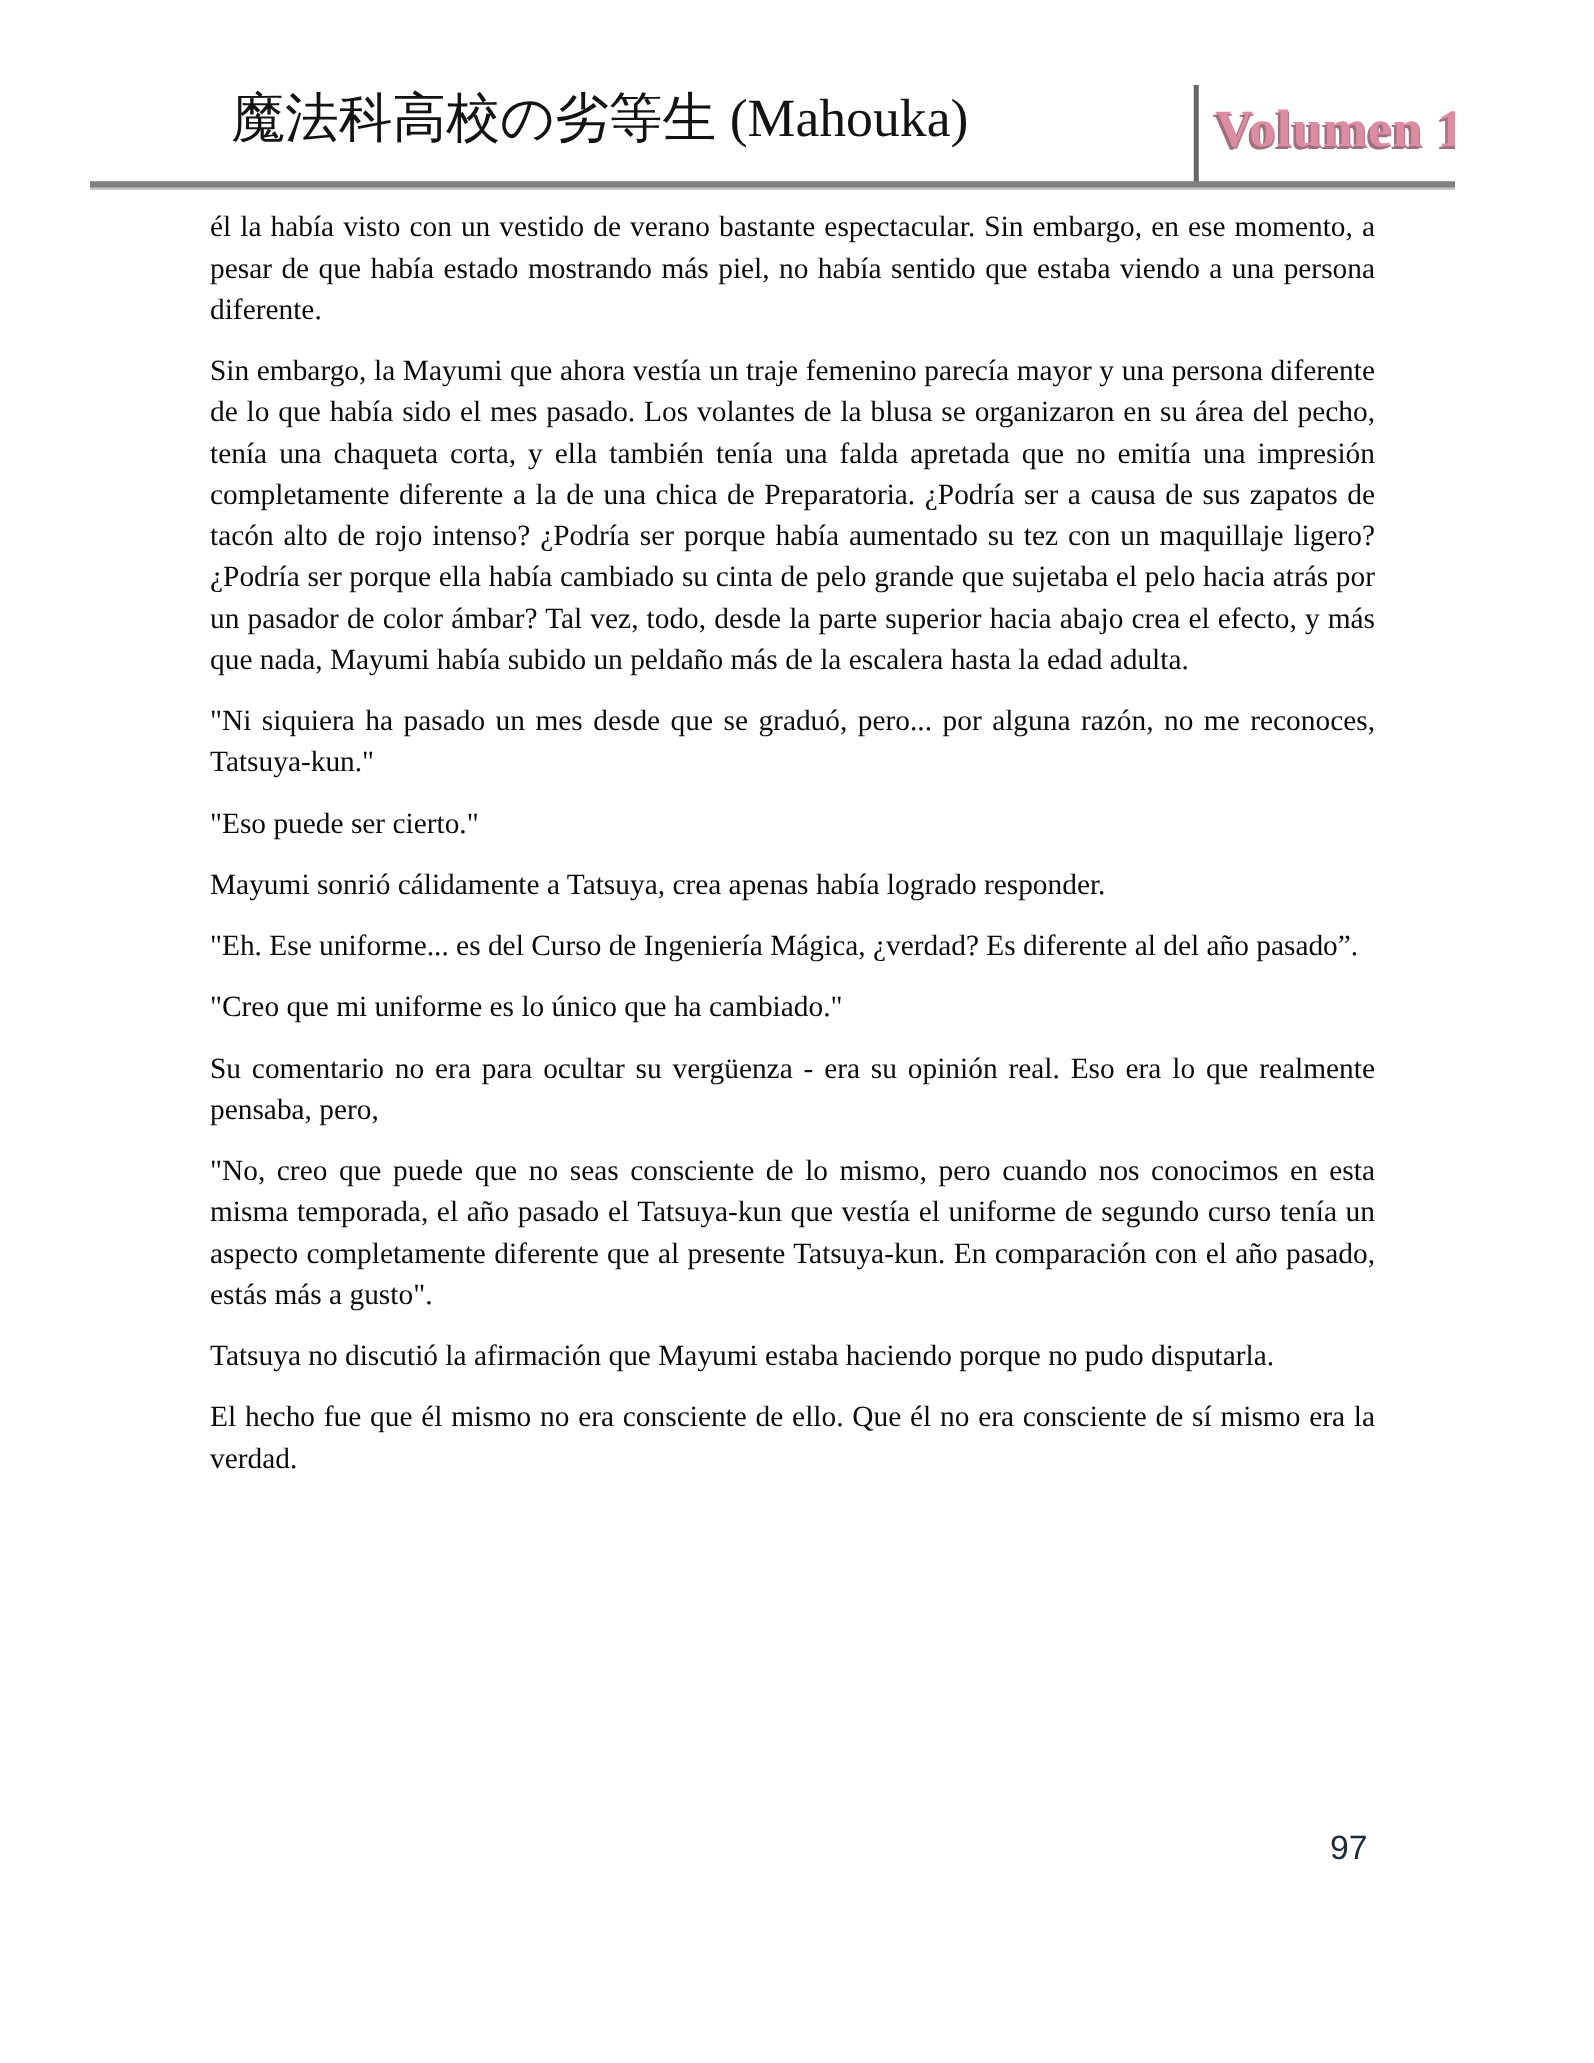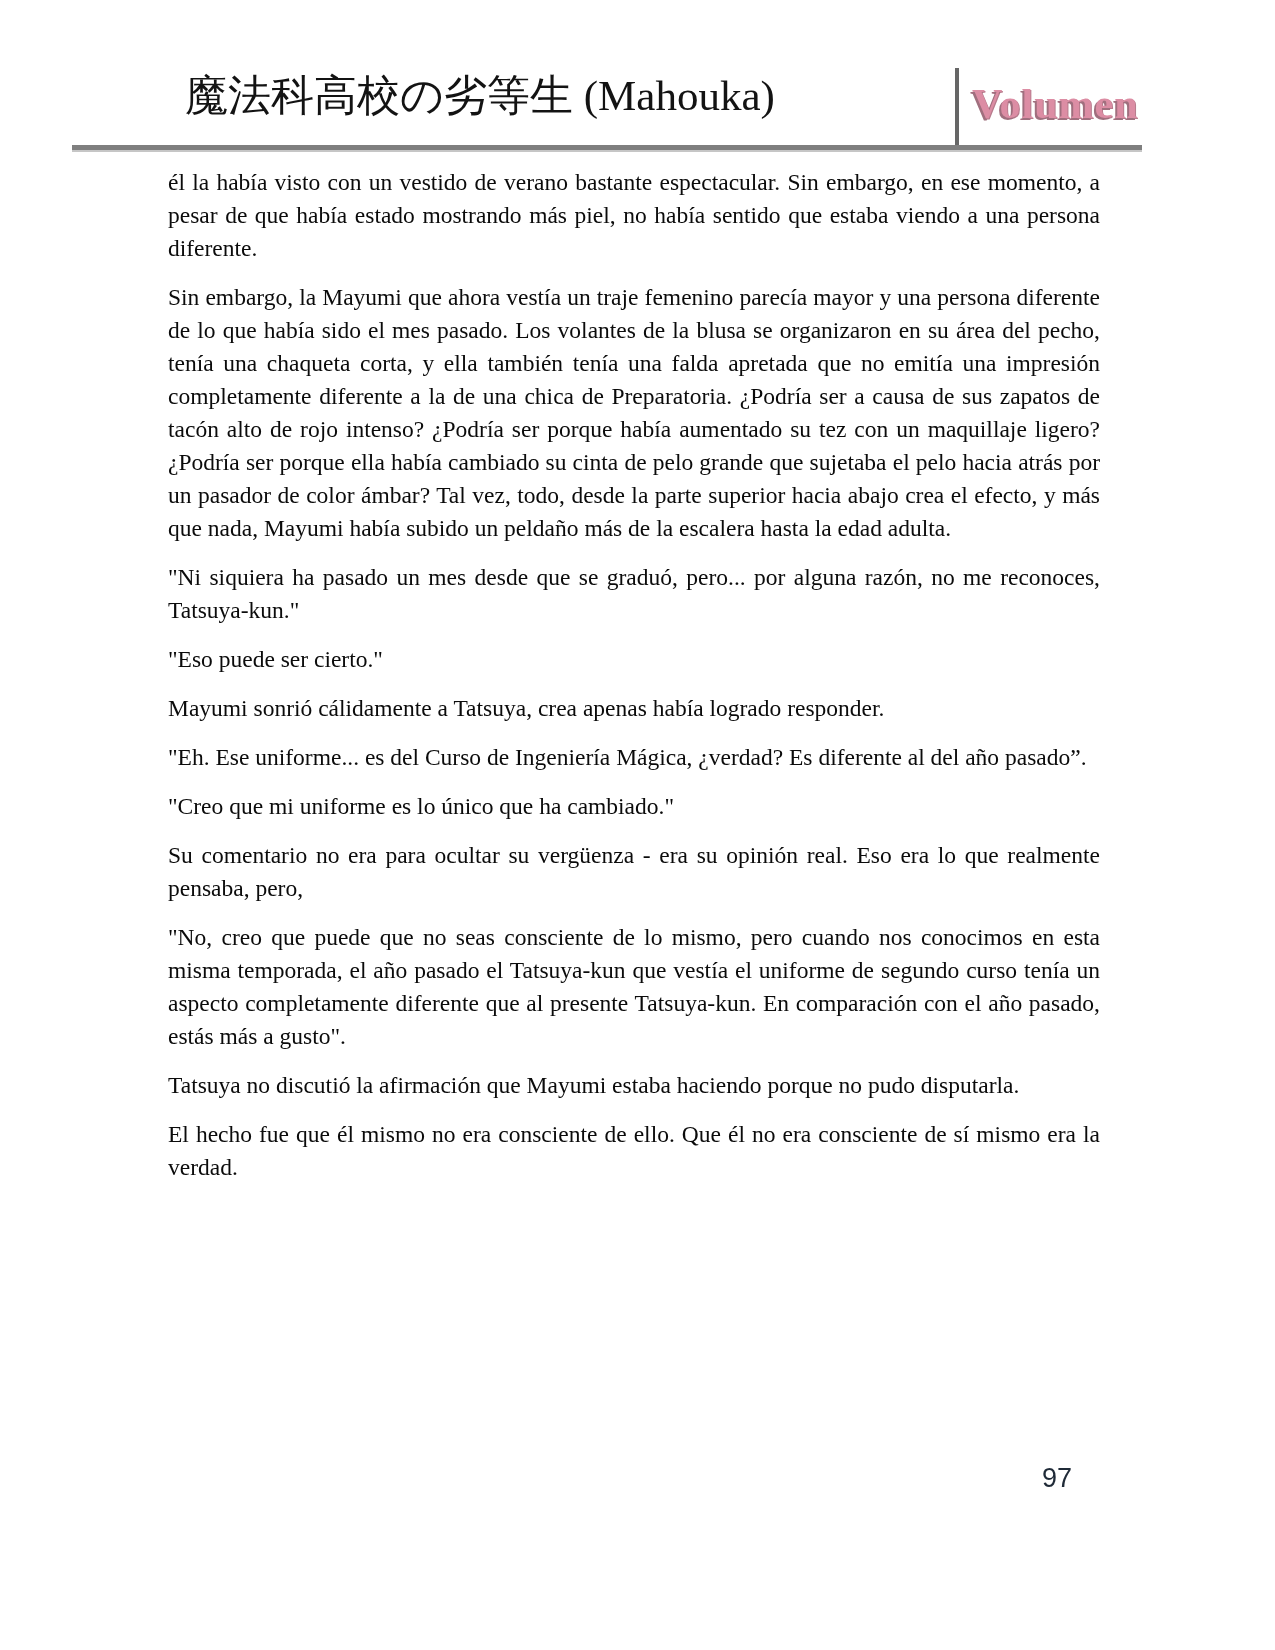--- a/index.html
+++ b/index.html
@@ -8,20 +8,21 @@
     background: #ffffff;
   }
   .page {
     position: relative;
     width: 1142px;
     height: 1650px;
     background: #ffffff;
     overflow: hidden;
     font-family: "Liberation Serif", "DejaVu Serif", serif;
     color: #000000;
+    padding-left: 22px;
   }
 
   
   .header {
     position: absolute;
     left: 0;
     top: 0;
     width: 100%;
     height: 152px;
   }

